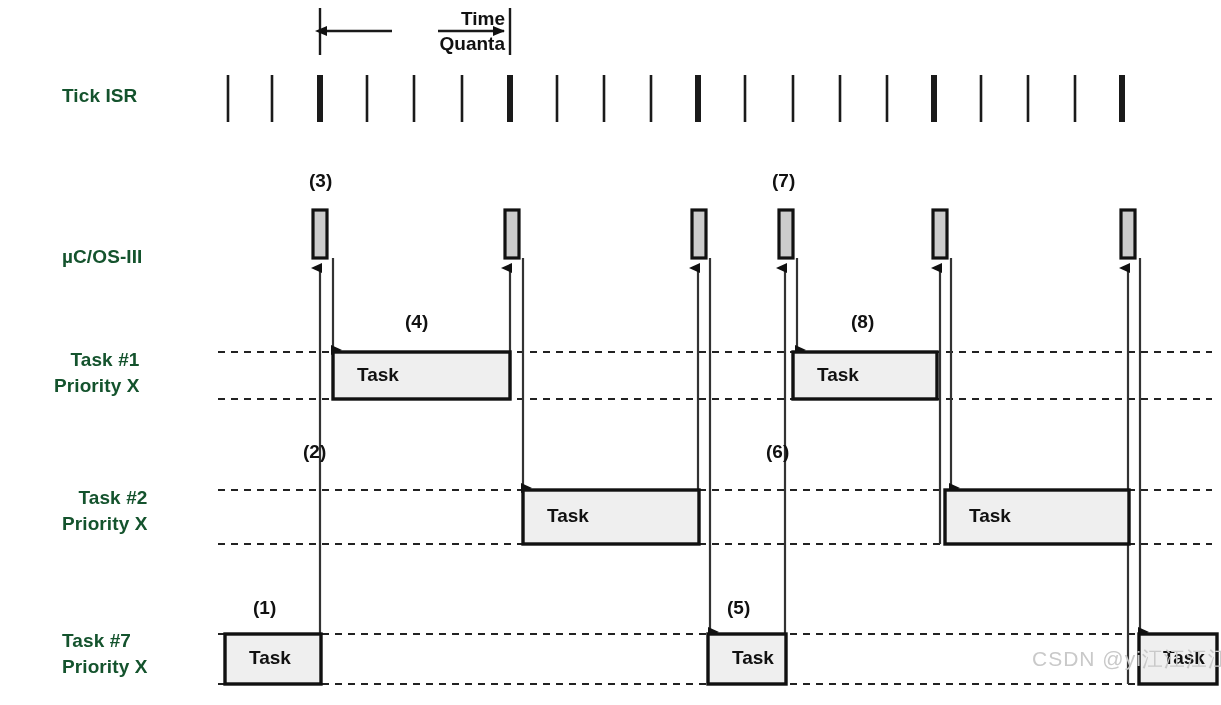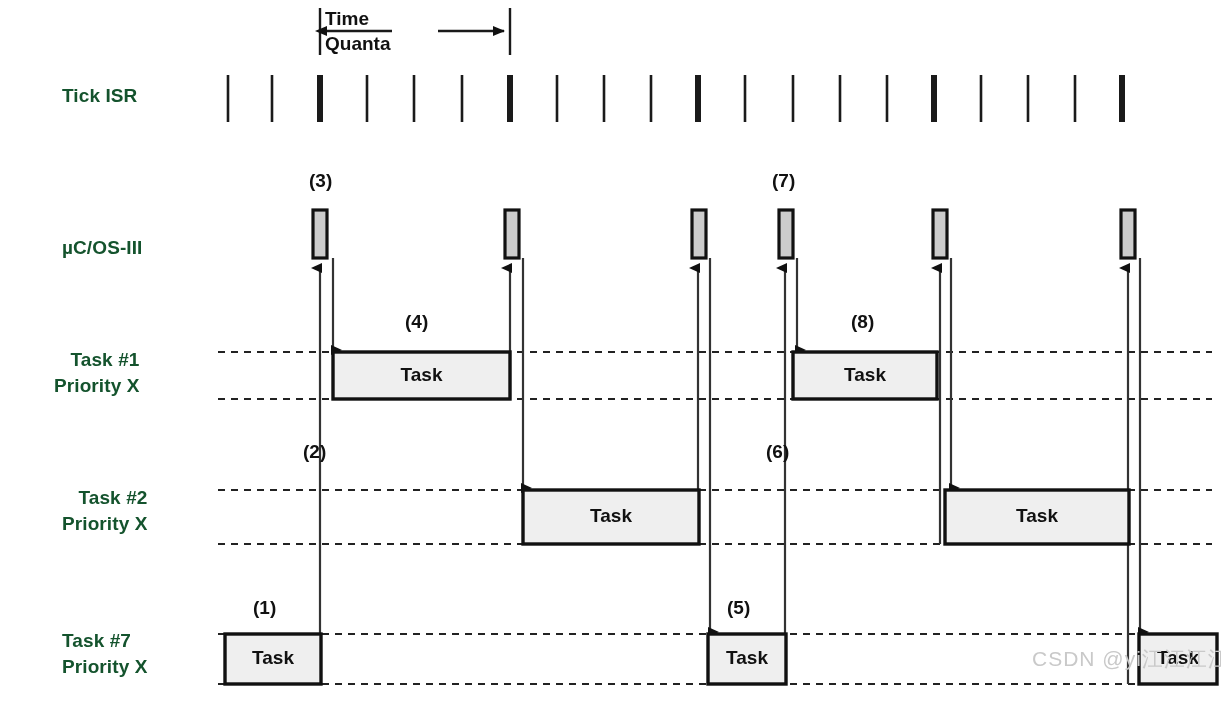--- a/index.html
+++ b/index.html
@@ -11,25 +11,25 @@
   svg#diagram{position:absolute;left:0;top:0;width:1221px;height:705px;display:block;}
   .rowlabel{
     position:absolute;font-weight:bold;font-size:19px;color:#14532d;
     letter-spacing:0.1px;line-height:26px;white-space:pre;
   }
   .steplabel{
     position:absolute;font-weight:bold;font-size:19px;color:#111;white-space:nowrap;
   }
   .taskword{
     position:absolute;font-weight:bold;font-size:19px;color:#111;
-    white-space:nowrap;text-align:center;
+    white-space:nowrap;text-align:left;margin-left:24px;
   }
   .quantaword{
     position:absolute;font-weight:bold;font-size:19px;color:#111;
-    text-align:left;line-height:25px;white-space:pre-line;
+    text-align:right;line-height:25px;white-space:pre-line;
   }
   .watermark{
     position:absolute;font-size:21px;color:#c9c9c9;white-space:nowrap;
     letter-spacing:1px;font-family:"Liberation Sans", sans-serif;
   }
 </style>
 </head>
 <body>
 
 <div id="stage">
@@ -114,21 +114,21 @@
         <rect x="523" y="490" width="176" height="54" fill="#efefef" stroke="#111" stroke-width="3.4"></rect>
         <rect x="945" y="490" width="184" height="54" fill="#efefef" stroke="#111" stroke-width="3.4"></rect>
         <rect x="225" y="634" width="96" height="50" fill="#efefef" stroke="#111" stroke-width="3.4"></rect>
         <rect x="708" y="634" width="78" height="50" fill="#efefef" stroke="#111" stroke-width="3.4"></rect>
         <rect x="1139" y="634" width="78" height="50" fill="#efefef" stroke="#111" stroke-width="3.4"></rect>
       </g>
   </svg>
 
   <div id="rowlabels">
       <div class="rowlabel" style="left: 62px; top: 83px;">Tick ISR</div>
-      <div class="rowlabel" style="left: 62px; top: 235px;">µC/OS-III</div>
+      <div class="rowlabel" style="left: 62px; top: 244px;">µC/OS-III</div>
       <div class="rowlabel" style="left: 54px; top: 347px; text-align: right;">Task #1
 Priority X</div>
       <div class="rowlabel" style="left: 62px; top: 485px; text-align: right;">Task #2
 Priority X</div>
       <div class="rowlabel" style="left: 62px; top: 628px;">Task #7
 Priority X</div>
     </div>
   <div id="steplabels">
       <div class="steplabel" style="left: 253px; top: 597px;">(1)</div>
       <div class="steplabel" style="left: 303px; top: 441px;">(2)</div>

